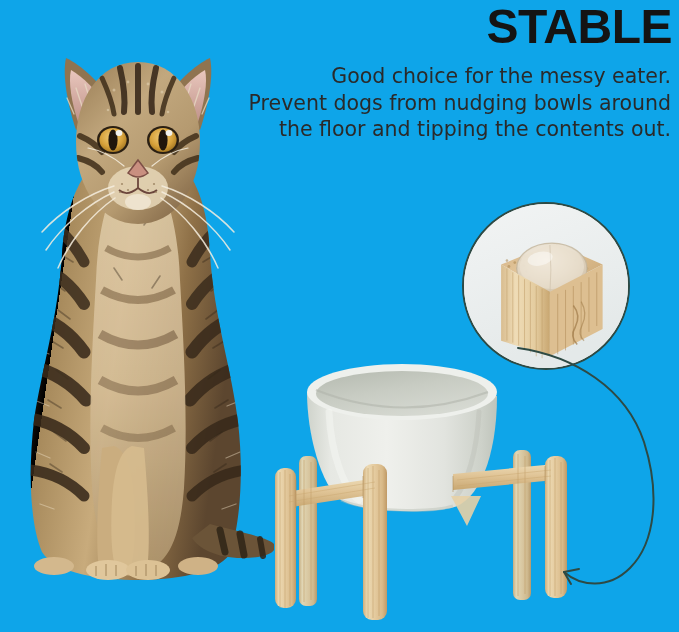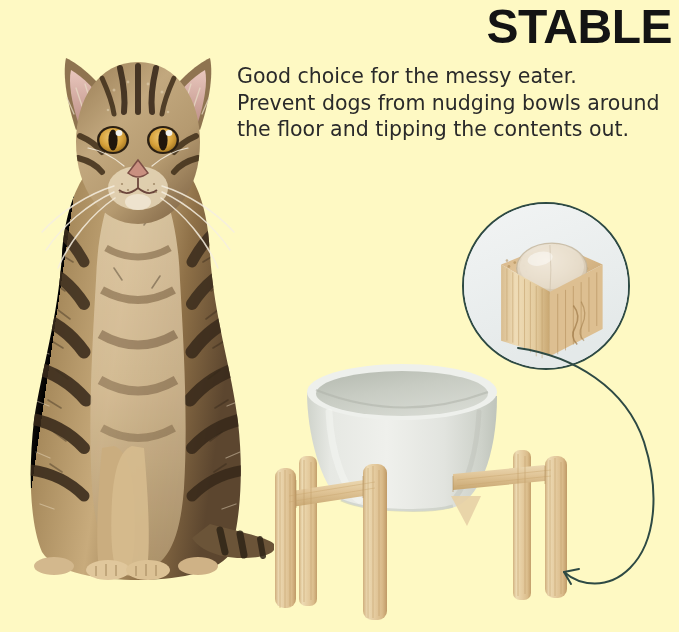--- a/index.html
+++ b/index.html
@@ -1,28 +1,28 @@
 <!DOCTYPE html>
 <html><head>
 <meta charset="utf-8">
 <style>
   html,body{margin:0;padding:0;background:#fff;}
   body{width:679px;height:632px;overflow:hidden;font-family:"Liberation Sans",sans-serif;}
-  #stage{position:relative;width:679px;height:632px;background:#fef9c3;overflow:hidden;}
+  #stage{position:relative;width:679px;height:632px;background:#0ea5e9;overflow:hidden;}
 
   
   #headline{
     position:absolute; left:300px; top:2px; width:372px;
     text-align:right; font-size:48px; line-height:50px;
     font-weight:bold; letter-spacing:-0.5px; color:#141414;
     font-family:"Liberation Sans",sans-serif;
   }
   #subcopy{
-    position:absolute; left:237px; top:63px; width:428px;
-    text-align:left; font-size:20.5px; line-height:26.5px;
+    position:absolute; left:243px; top:63px; width:428px;
+    text-align:right; font-size:20.5px; line-height:26.5px;
     color:#2a2a2a; font-family:"DejaVu Sans",sans-serif;
     white-space:pre-line; font-weight:400;
   }
 
   
   #cat{position:absolute; left:2px; top:18px; width:272px; height:596px;}
   #cat svg{display:block;width:100%;height:100%;}
 
   
   #product{position:absolute; left:255px; top:360px; width:345px; height:262px;}

